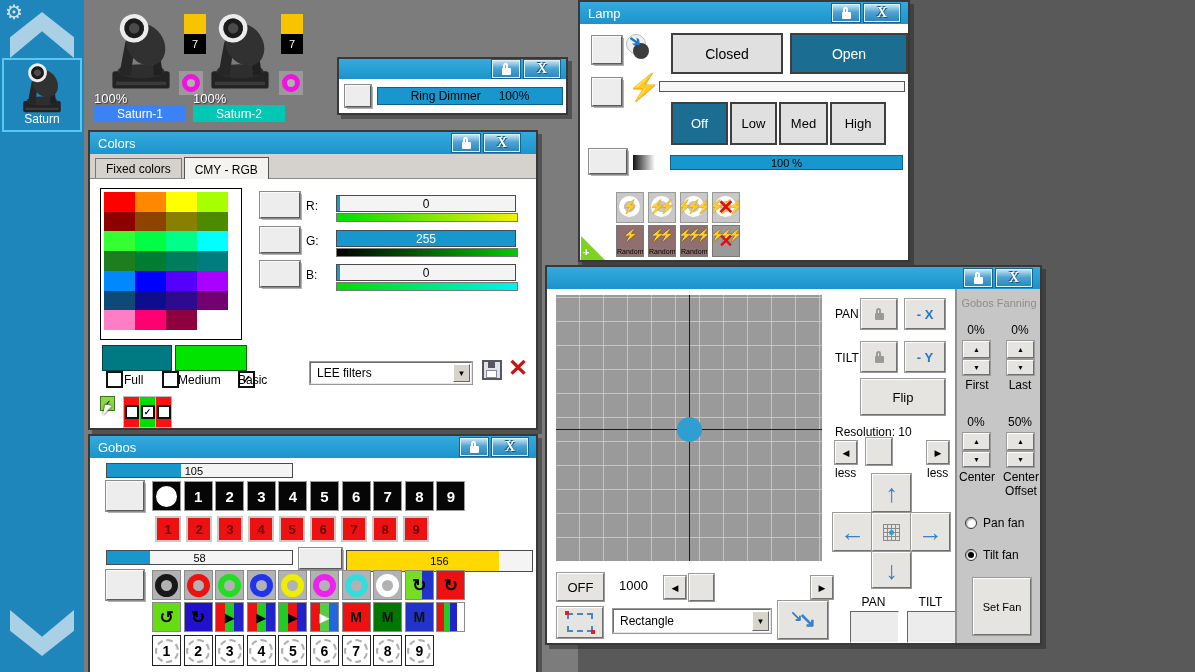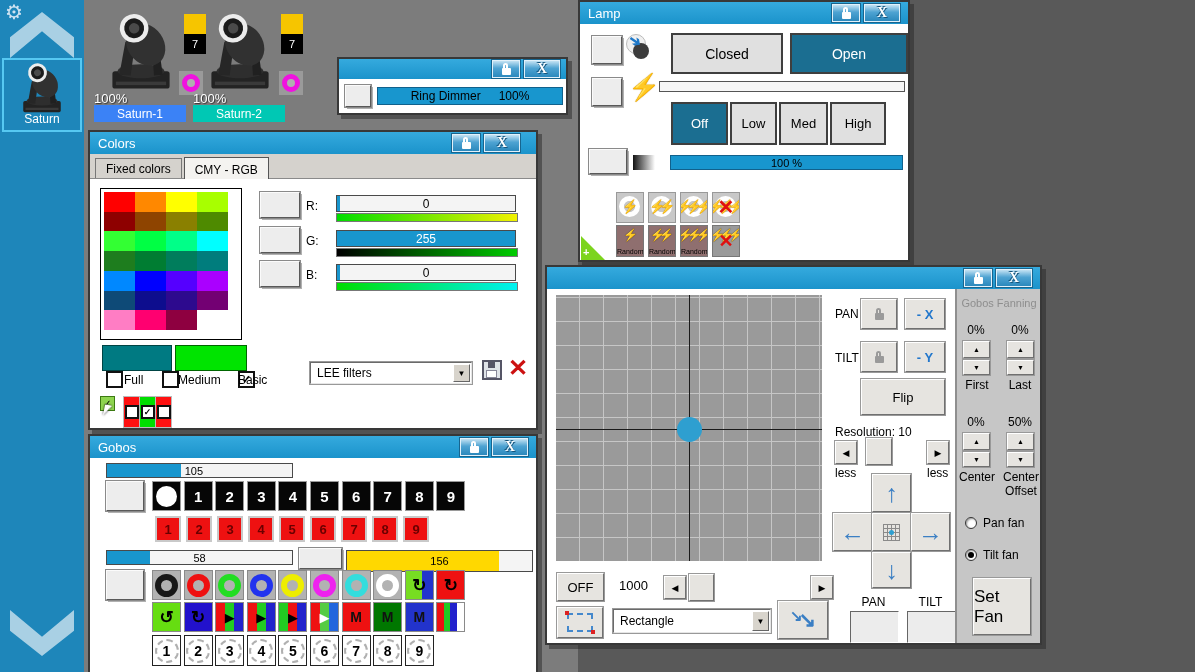--- a/index.html
+++ b/index.html
@@ -554,21 +554,21 @@
       <div class="lab" style="left:4px;top:126px;width:30px;text-align:center">0%</div>
       <div class="lab" style="left:48px;top:126px;width:30px;text-align:center">50%</div>
       <div class="bev" style="left:6px;top:144px;width:27px;height:17px;font-size:7px">▲</div>
       <div class="bev" style="left:6px;top:163px;width:27px;height:15px;font-size:7px">▼</div>
       <div class="bev" style="left:50px;top:144px;width:27px;height:17px;font-size:7px">▲</div>
       <div class="bev" style="left:50px;top:163px;width:27px;height:15px;font-size:7px">▼</div>
       <div class="lab" style="left:-2px;top:181px;width:44px;text-align:center">Center</div>
       <div class="lab" style="left:42px;top:181px;width:44px;text-align:center">Center</div>
       <div class="lab" style="left:42px;top:195px;width:44px;text-align:center">Offset</div>
       <div id="fan-radios"></div>
-      <div class="bev" style="left:16px;top:289px;width:58px;height:57px;font-size:17px">Set Fan</div>
+      <div class="bev" style="left:16px;top:289px;width:58px;height:57px;font-size:11px">Set Fan</div>
     <div class="radio" style="left: 8px; top: 228px;"></div>
         <div class="lab" style="left: 26px; top: 227px;">Pan fan</div>
         <div class="radio on" style="left: 8px; top: 260px;"></div>
         <div class="lab" style="left: 26px; top: 259px;">Tilt fan</div>
       </div>
   </div>
 
 </div>
 
 </body></html>

